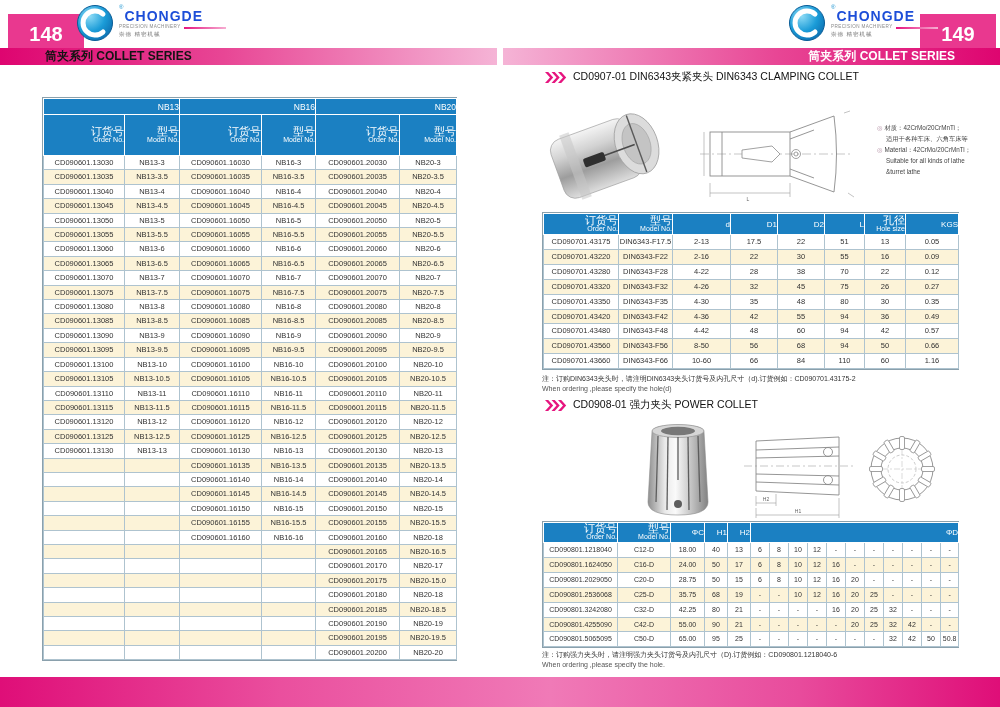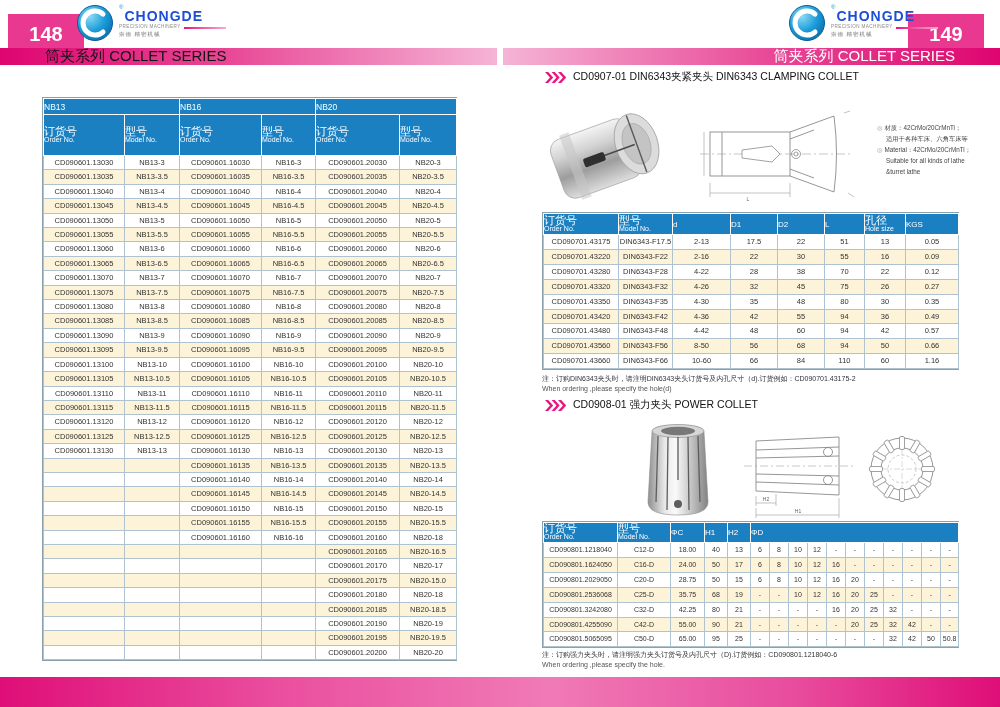--- a/index.html
+++ b/index.html
@@ -4,49 +4,49 @@
 <style>
   html,body{margin:0;padding:0;background:#fff;}
   .canvas{position:relative;width:1000px;height:707px;background:#fff;overflow:hidden;
           font-family:"Liberation Sans","DejaVu Sans",sans-serif;color:#222;}
   .page{position:absolute;top:0;height:707px;width:500px;}
   .page.left{left:0;}  .page.right{left:500px;}
 
   
   .pagenum{position:absolute;top:14px;height:40px;width:76px;background:#e9388f;color:#fff;
            font-size:20px;font-weight:bold;display:flex;align-items:center;justify-content:center;}
-  .pagenum-left{left:8px;}  .pagenum-right{right:16px;}
+  .pagenum-left{left:8px;}  .pagenum-right{right:4px;}
 
   
   .logo{position:absolute;top:4px;display:flex;align-items:center;gap:5px;}
   .logo-left{left:76px;}  .logo-right{left:288px;}
   .logo-text{display:flex;flex-direction:column;line-height:1;}
   .logo-name{color:#1d4ed8;font-weight:bold;font-size:14px;letter-spacing:1px;}
   .reg{color:#1590cf;font-size:6px;vertical-align:top;position:relative;top:-4px;margin-right:1px;}
   .logo-sub{display:flex;align-items:center;gap:3px;margin-top:1px;}
   .logo-sub span.txt{color:#8a8a8a;font-size:4.6px;letter-spacing:0.4px;}
   .logo-line{display:inline-block;width:42px;height:2px;background:linear-gradient(90deg,#e6157f,#f6aed2);}
   .logo-cn{color:#777;font-size:5.5px;margin-top:2px;letter-spacing:1px;}
 
   
-  .banner{position:absolute;top:48px;height:17px;display:flex;align-items:center;font-size:15px;font-weight:normal;}
+  .banner{position:absolute;top:48px;height:17px;display:flex;align-items:center;font-size:12px;font-weight:bold;}
   .banner-left{left:0;width:497px;background:linear-gradient(90deg,#de0570 0%,#e84695 45%,#f5b4d6 100%);
                color:#141414;padding-left:45px;box-sizing:border-box;}
   .banner-right{left:3px;width:497px;background:linear-gradient(90deg,#f5b4d6 0%,#e84695 55%,#de0570 100%);
                 color:#fff;justify-content:flex-end;padding-right:45px;box-sizing:border-box;}
 
   
   .sec-title{position:absolute;display:flex;align-items:center;gap:6px;font-size:10.5px;color:#111;white-space:nowrap;}
   .chev{flex:0 0 auto;}
 
   
   .tbl-wrap{position:absolute;border:1px solid #8aa0ac;background:#fff;}
   table.dt{border-collapse:collapse;table-layout:fixed;width:100%;}
   table.dt th{background:#1b80c2;color:#fff;font-weight:normal;border:1px solid #fff;
-              padding:0;text-align:left;vertical-align:middle;overflow:hidden;margin-left:12px;}
+              padding:0;text-align:right;vertical-align:middle;overflow:hidden;margin-left:12px;}
   table.dt td{border:1px solid #aec3cf;color:#333;text-align:center;padding:0;overflow:hidden;
               white-space:nowrap;font-size:7.5px;}
   table.dt tbody tr:nth-child(even) td{background:#fcf3d8;}
   .th-cn{display:block;font-size:11px;line-height:9px;}
   .th-en{display:block;font-size:7px;line-height:8px;}
   .nb thead tr.grp th{height:15px;font-size:8.5px;}
   .nb thead tr.cols th{height:40px;}
   .nb tbody td{height:13.4px;line-height:13.4px;}
   .din thead th{height:20px;font-size:8px;}
   .din tbody td{height:13.9px;line-height:13.9px;}

